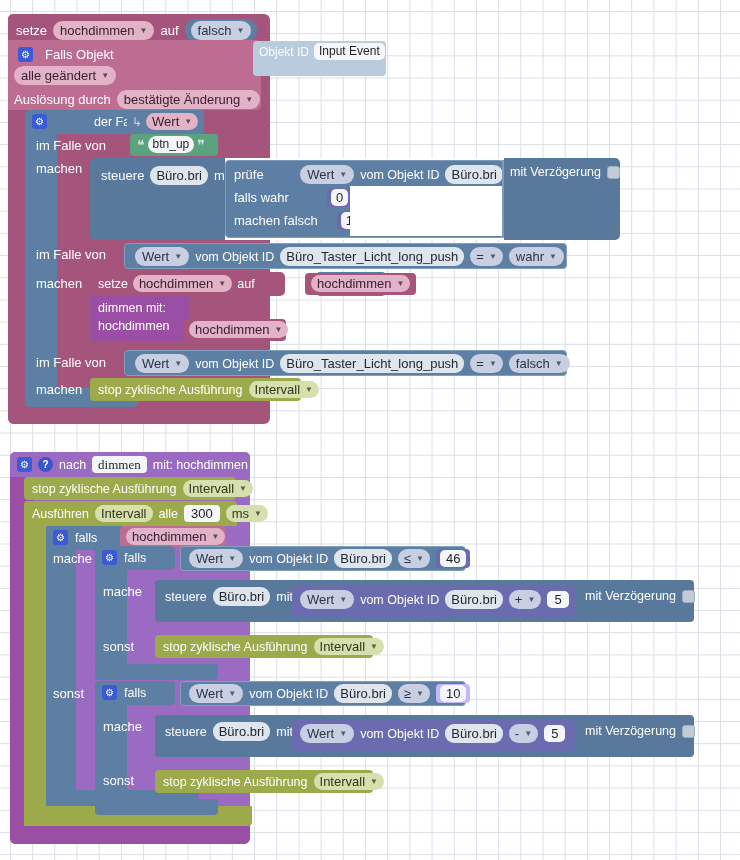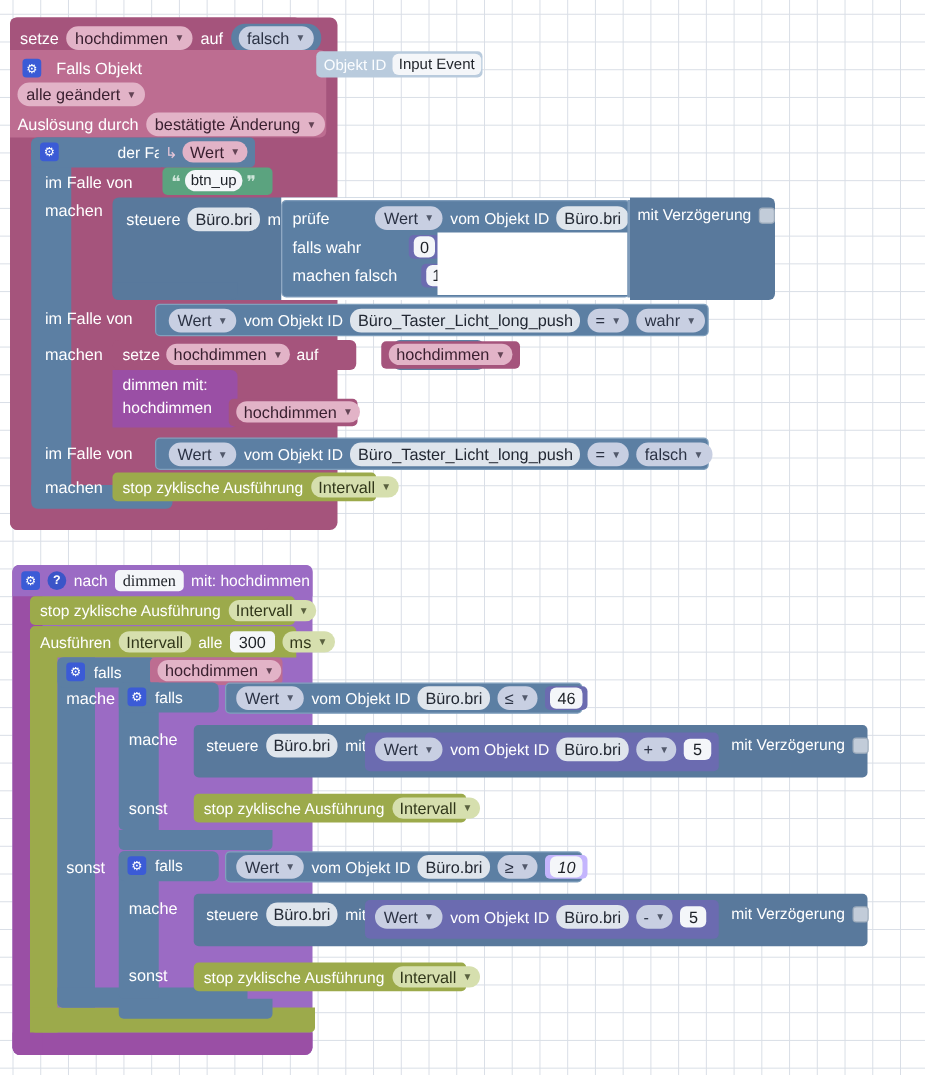--- a/index.html
+++ b/index.html
@@ -125,21 +125,21 @@
     </div>
     <div class="row" style="padding:5px 10px 0 6px;">
       <span class="lbl">Auslösung durch</span>
       <span class="fld f-pink">
         <span>bestätigte Änderung</span>
         <span class="car">▼</span>
       </span>
     </div>
   </div>
 
-  <div class="blk c-lblue" style="left:253px; top:41px; width:133px; height:21px; border-radius:4px; padding:2px 6px;">
+  <div class="blk c-lblue" style="left:253px; top:41px; width:133px; height:35px; border-radius:4px; padding:2px 6px;">
     <div class="row" style="gap:5px;">
       <span style="color:#fbfdff;font-size:12px;">Objekt ID</span>
       <span class="fld-text f-white" style="font-size:12px;padding:1px 5px;">Input Event</span>
     </div>
   </div>
 
   <div class="blk c-slate" style="left:25px; top:110px; width:32px; height:290px; border-radius:5px 0 0 5px;"></div>
   <div class="blk c-slate" style="left:25px; top:110px; width:108px; height:24px; padding:4px 7px;">
     <div class="row" style="gap:7px;">
       <span class="gear">⚙</span>
@@ -458,21 +458,21 @@
       <span class="fld f-lavender">
         <span>Wert</span>
         <span class="car">▼</span>
       </span>
       <span class="lbl" style="font-size:12.5px">vom Objekt ID</span>
       <span class="fld-text f-lgrey" style="border-radius:9px;">Büro.bri</span>
       <span class="fld f-lavender" style="padding:2px 6px;">
         <span>≥</span>
         <span class="car">▼</span>
       </span>
-      <span class="blk" style="position:relative;background:#c4b5fd;border-radius:4px;padding:2px 4px;font-style:italic;">
+      <span class="blk" style="position:relative;background:#c4b5fd;border-radius:4px;padding:2px 4px;">
         <span class="fld-text f-white" style="padding:1px 6px;">10</span>
       </span>
     </div>
   </div>
   <div style="position:absolute;left:103px;top:719px;color:#fff;">
     <span>mache</span>
   </div>
   <div style="position:absolute;left:103px;top:773px;color:#fff;">
     <span>sonst</span>
   </div>

